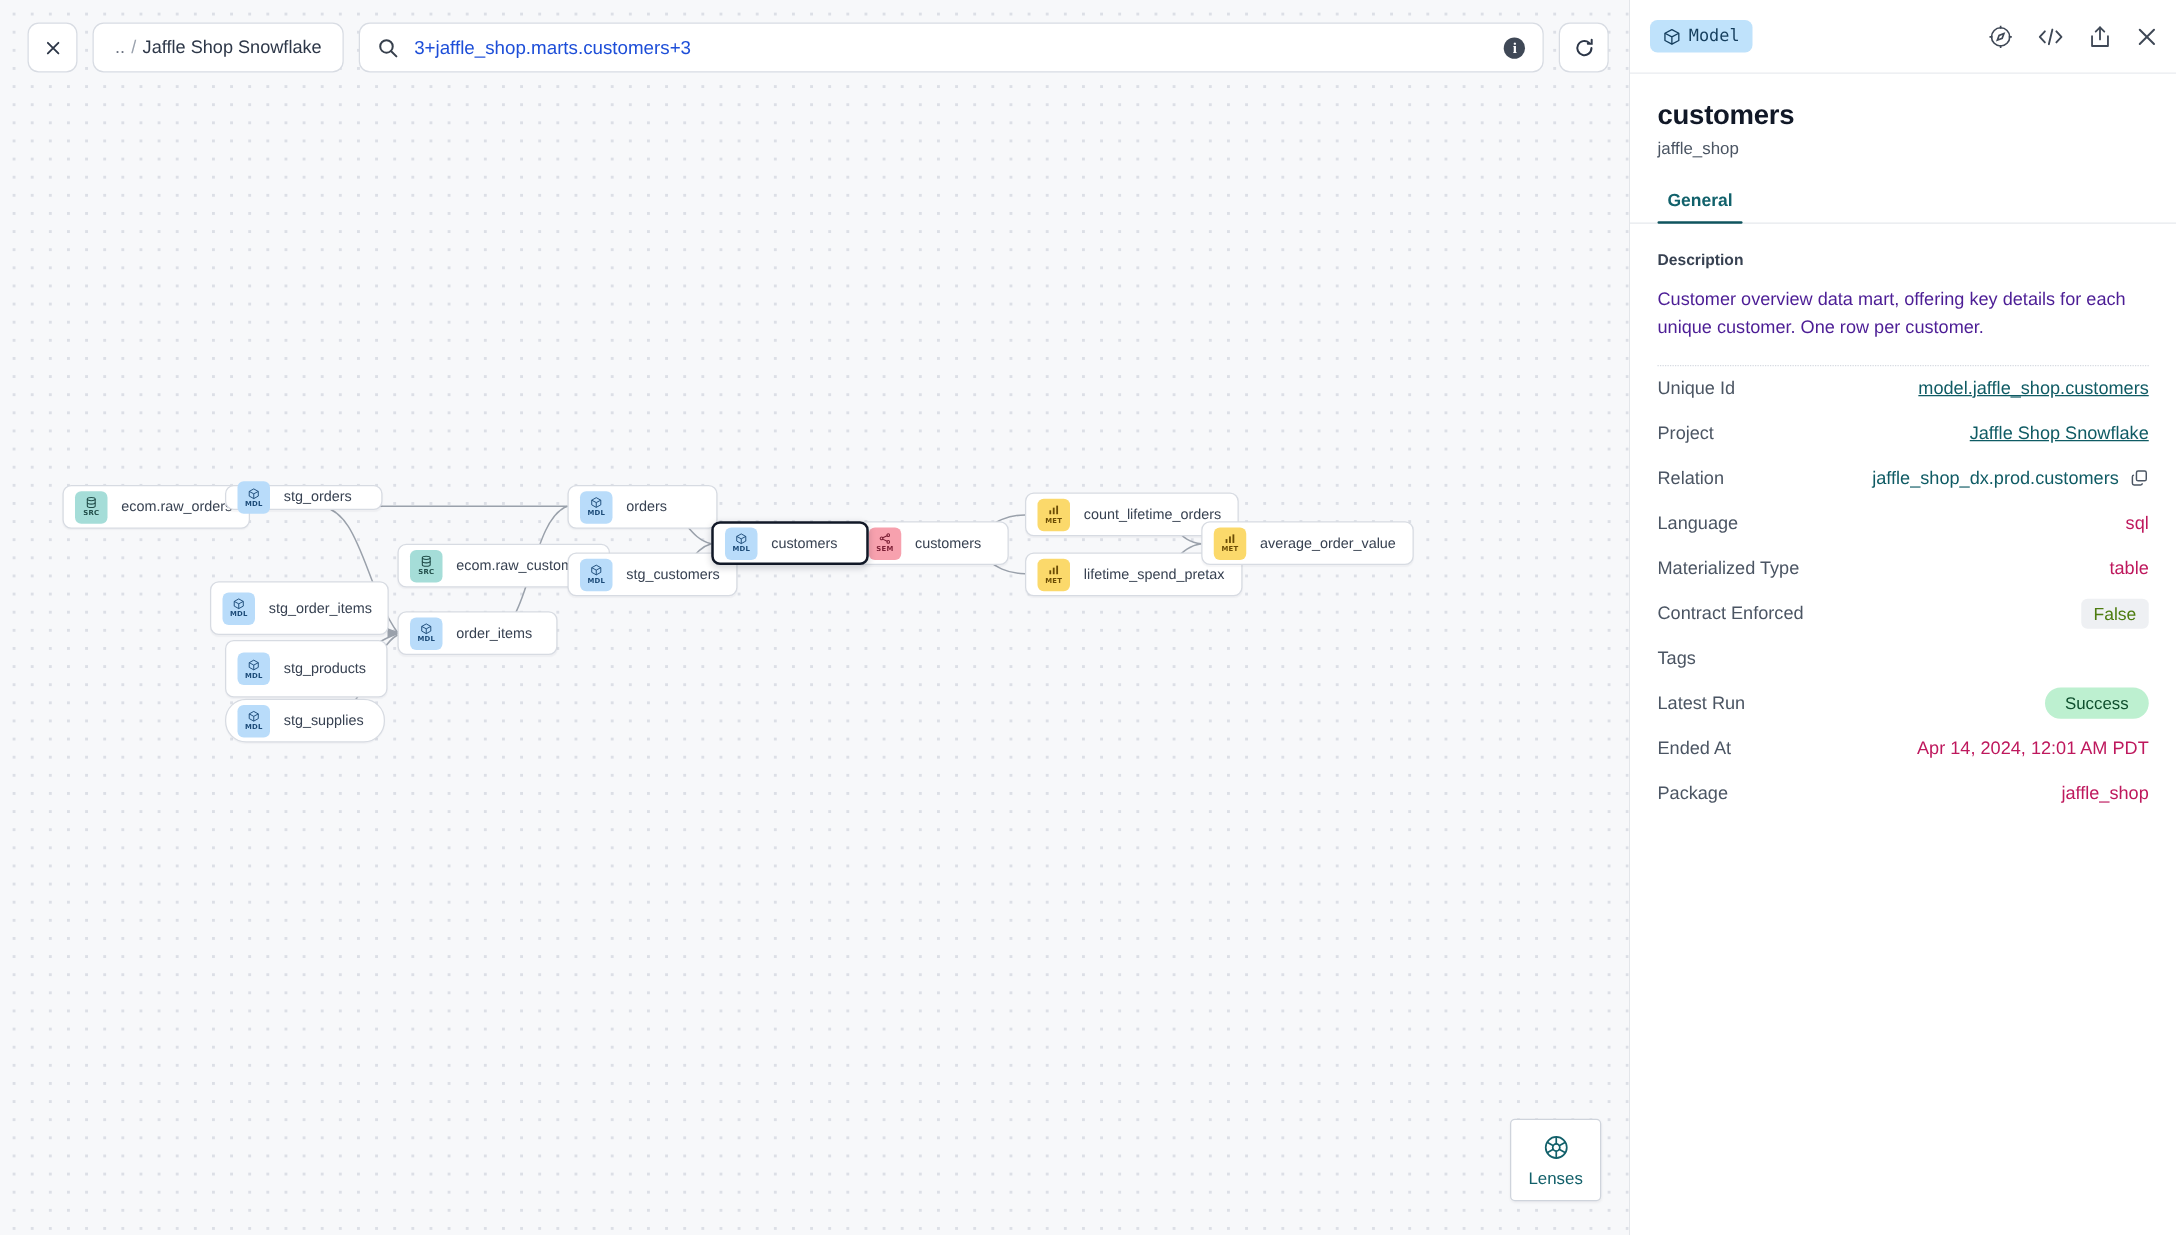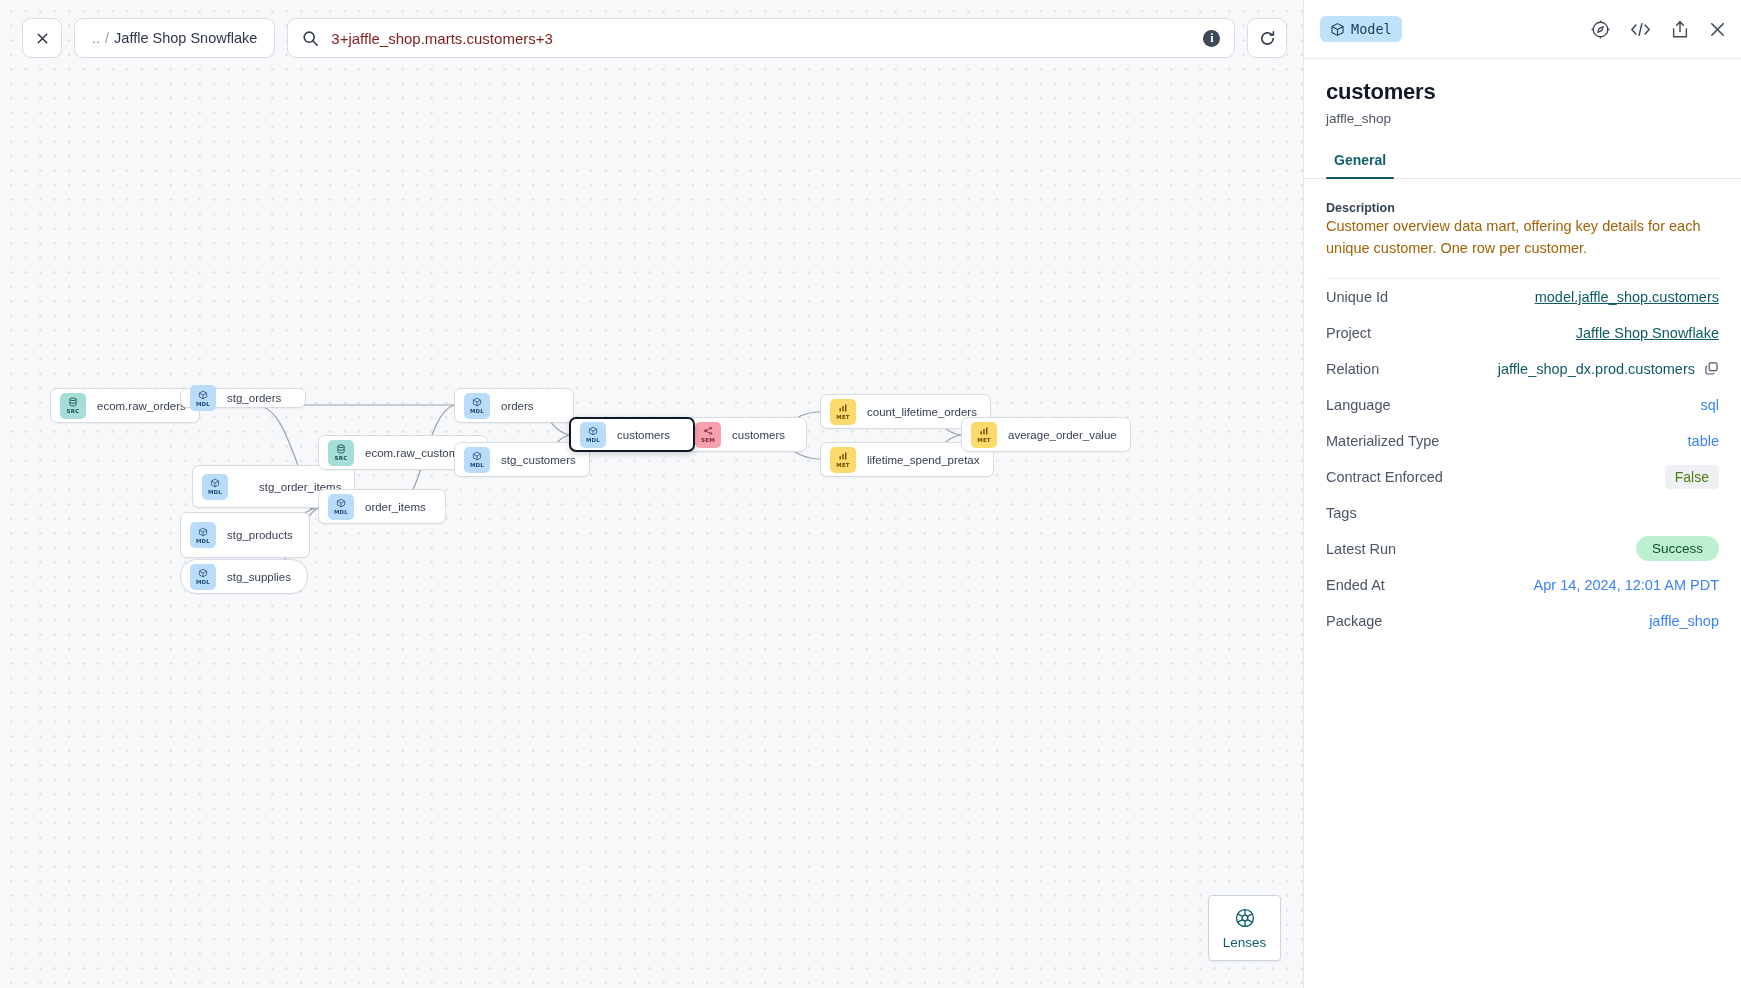--- a/index.html
+++ b/index.html
@@ -43,21 +43,21 @@
   #breadcrumb-btn .crumb-dots { color: #6b7280; }
   #breadcrumb-btn .crumb-sep { color: #9aa2ae; margin: 0 5px; }
 
   #searchbar {
     position: relative;
     width: 948px; height: 40px;
     background: #fff; border: 1px solid #d8dce3; border-radius: 9px;
     display: flex; align-items: center; padding: 0 14px;
   }
   #search-input-text {
-    flex: 1; font-size: 15px; color: #7f1d1d;
+    flex: 1; font-size: 15px; color: #1d4ed8;
     border: none; outline: none; background: transparent;
     font-family: "Liberation Sans", sans-serif;
     margin-left: 12px;
   }
   .info-dot {
     width: 17px; height: 17px; border-radius: 50%;
     background: #3f4856; color: #fff;
     font-size: 12px; font-weight: bold; font-family: "Liberation Serif", serif;
     display: flex; align-items: center; justify-content: center;
     cursor: pointer; flex: none;
@@ -153,30 +153,30 @@
     cursor: pointer; position: relative;
   }
   .tab.active { color: #11616b; font-weight: 600; }
   .tab.active::after {
     content: ""; position: absolute; left: 0; right: 0; bottom: -1px;
     height: 2.5px; background: #10555f; border-radius: 2px;
   }
 
   #panel-body { padding: 22px 22px 0 22px; overflow-y: auto; flex: 1; }
   #desc-label { font-size: 12.5px; font-weight: 700; color: #374151; }
-  #desc-text { font-size: 14.5px; line-height: 1.55; color: #a16207; }
+  #desc-text { margin-top: 14px; font-size: 14.5px; line-height: 1.55; color: #4c1d95; }
   #desc-sep { margin-top: 18px; border-top: 1px dotted #d6dae1; }
 
   .row {
     display: flex; align-items: center; justify-content: space-between;
     min-height: 36px; padding: 4px 0; gap: 12px;
   }
   .row + .row { margin-top: 0px; }
   .row-key { font-size: 14.5px; color: #4b5563; white-space: nowrap; }
-  .row-val { font-size: 14.5px; color: #3b82f6; text-align: right; }
+  .row-val { font-size: 14.5px; color: #be185d; text-align: right; }
   .row-val.link { color: #0f5b64; text-decoration: underline; cursor: pointer; }
   .row-val.teal { color: #0f5b64; }
   .row-val-wrap { display: flex; align-items: center; gap: 9px; padding-left: 30px; }
   .chip-false {
     background: #eef0f3; color: #4d7c0f; border-radius: 5px;
     padding: 4px 10px; font-size: 14px;
   }
   .chip-success {
     background: #bdf0d0; color: #0f4f2e; border-radius: 999px;
     padding: 5px 16px; font-size: 13.5px;
@@ -240,21 +240,21 @@
         <div class="node" style="left: 180px; top: 388px; height: 20px; min-width: 126px;">
           <div class="node-badge badge-mdl">
             <span class="bi"><svg width="10" height="10" viewBox="0 0 16 16" fill="none" stroke="currentColor" stroke-width="1.2" stroke-linejoin="round">
                 <path d="M8 1.8 L13.8 5 L13.8 11 L8 14.2 L2.2 11 L2.2 5 Z"></path>
                 <path d="M2.2 5 L8 8.1 L13.8 5 M8 8.1 L8 14.2"></path>
               </svg></span>
             <span class="bt">MDL</span>
           </div>
           <div class="node-label">stg_orders</div>
         </div>
-        <div class="node" style="left: 192px; top: 465px; height: 43px; min-width: 140px; gap: 20px;">
+        <div class="node" style="left: 168px; top: 465px; height: 43px; min-width: 140px;">
           <div class="node-badge badge-mdl">
             <span class="bi"><svg width="10" height="10" viewBox="0 0 16 16" fill="none" stroke="currentColor" stroke-width="1.2" stroke-linejoin="round">
                 <path d="M8 1.8 L13.8 5 L13.8 11 L8 14.2 L2.2 11 L2.2 5 Z"></path>
                 <path d="M2.2 5 L8 8.1 L13.8 5 M8 8.1 L8 14.2"></path>
               </svg></span>
             <span class="bt">MDL</span>
           </div>
           <div class="node-label">stg_order_items</div>
         </div>
         <div class="node" style="left: 180px; top: 512px; height: 46px; min-width: 130px; align-items: center;">

